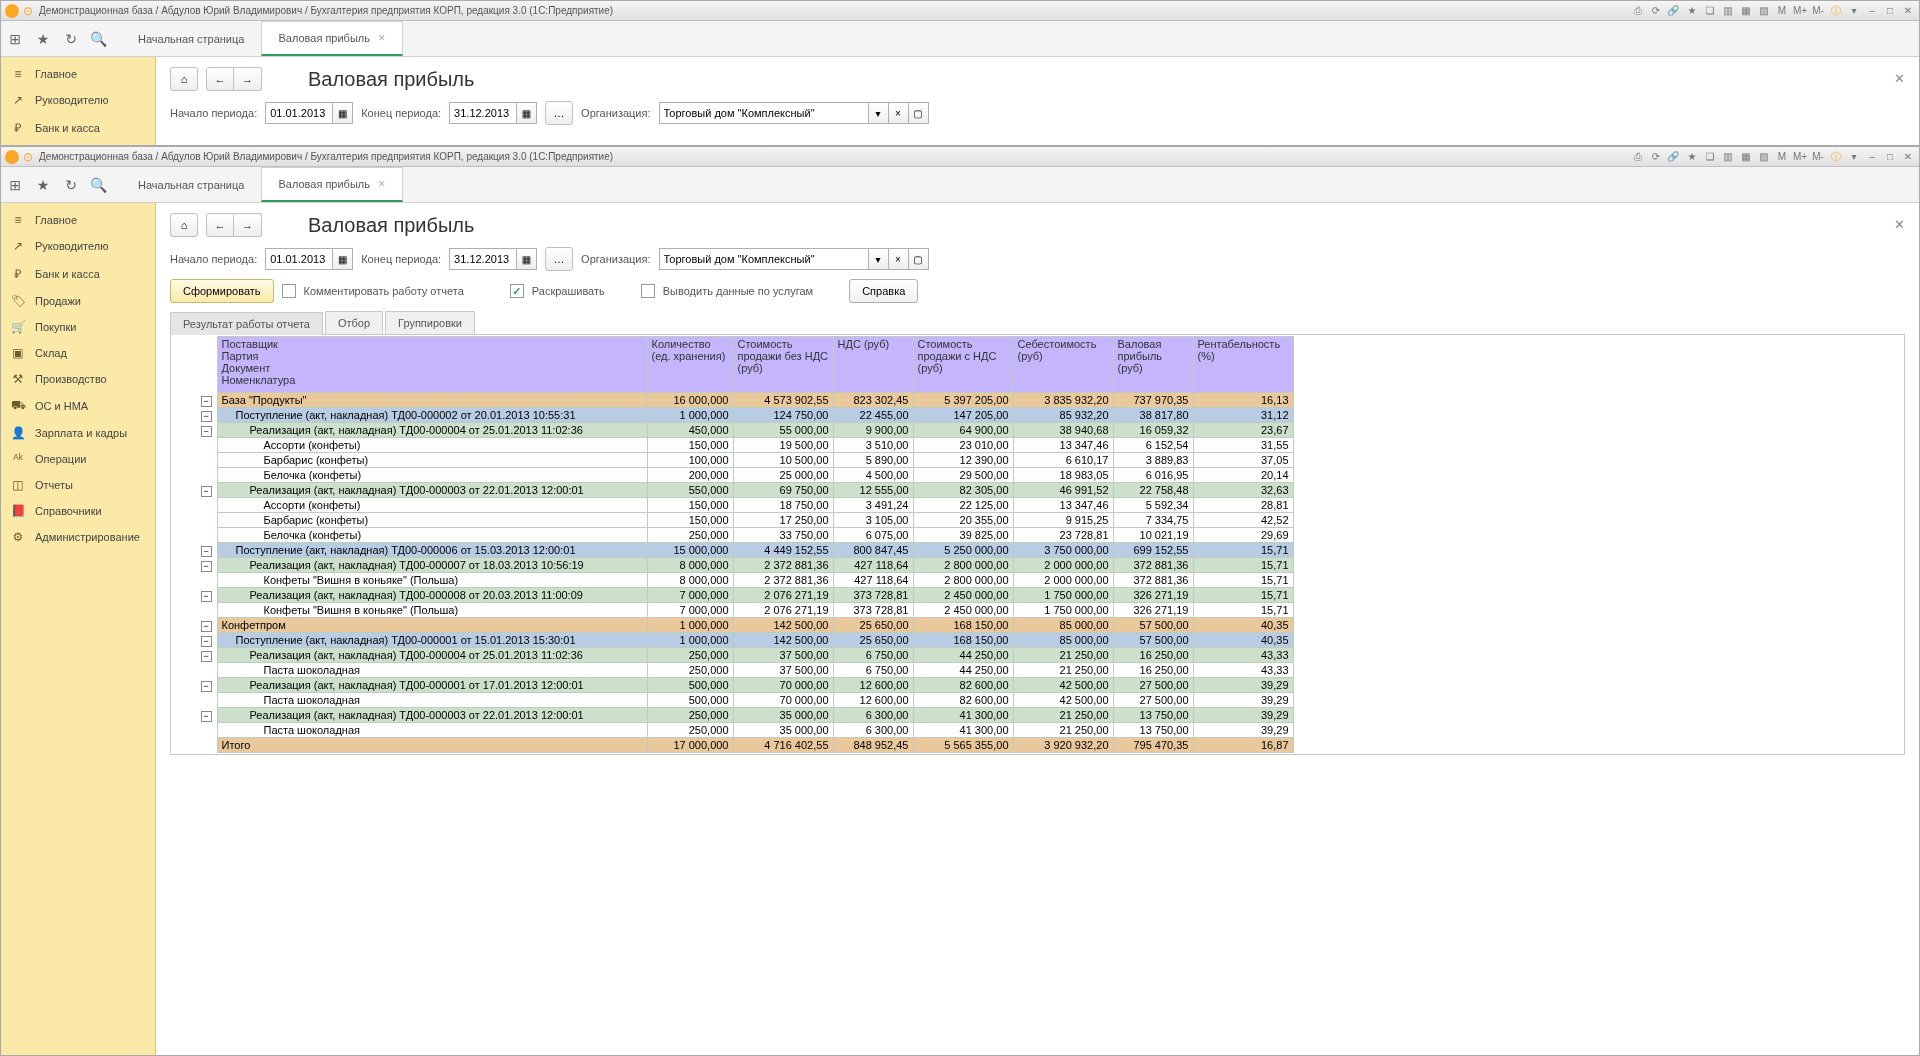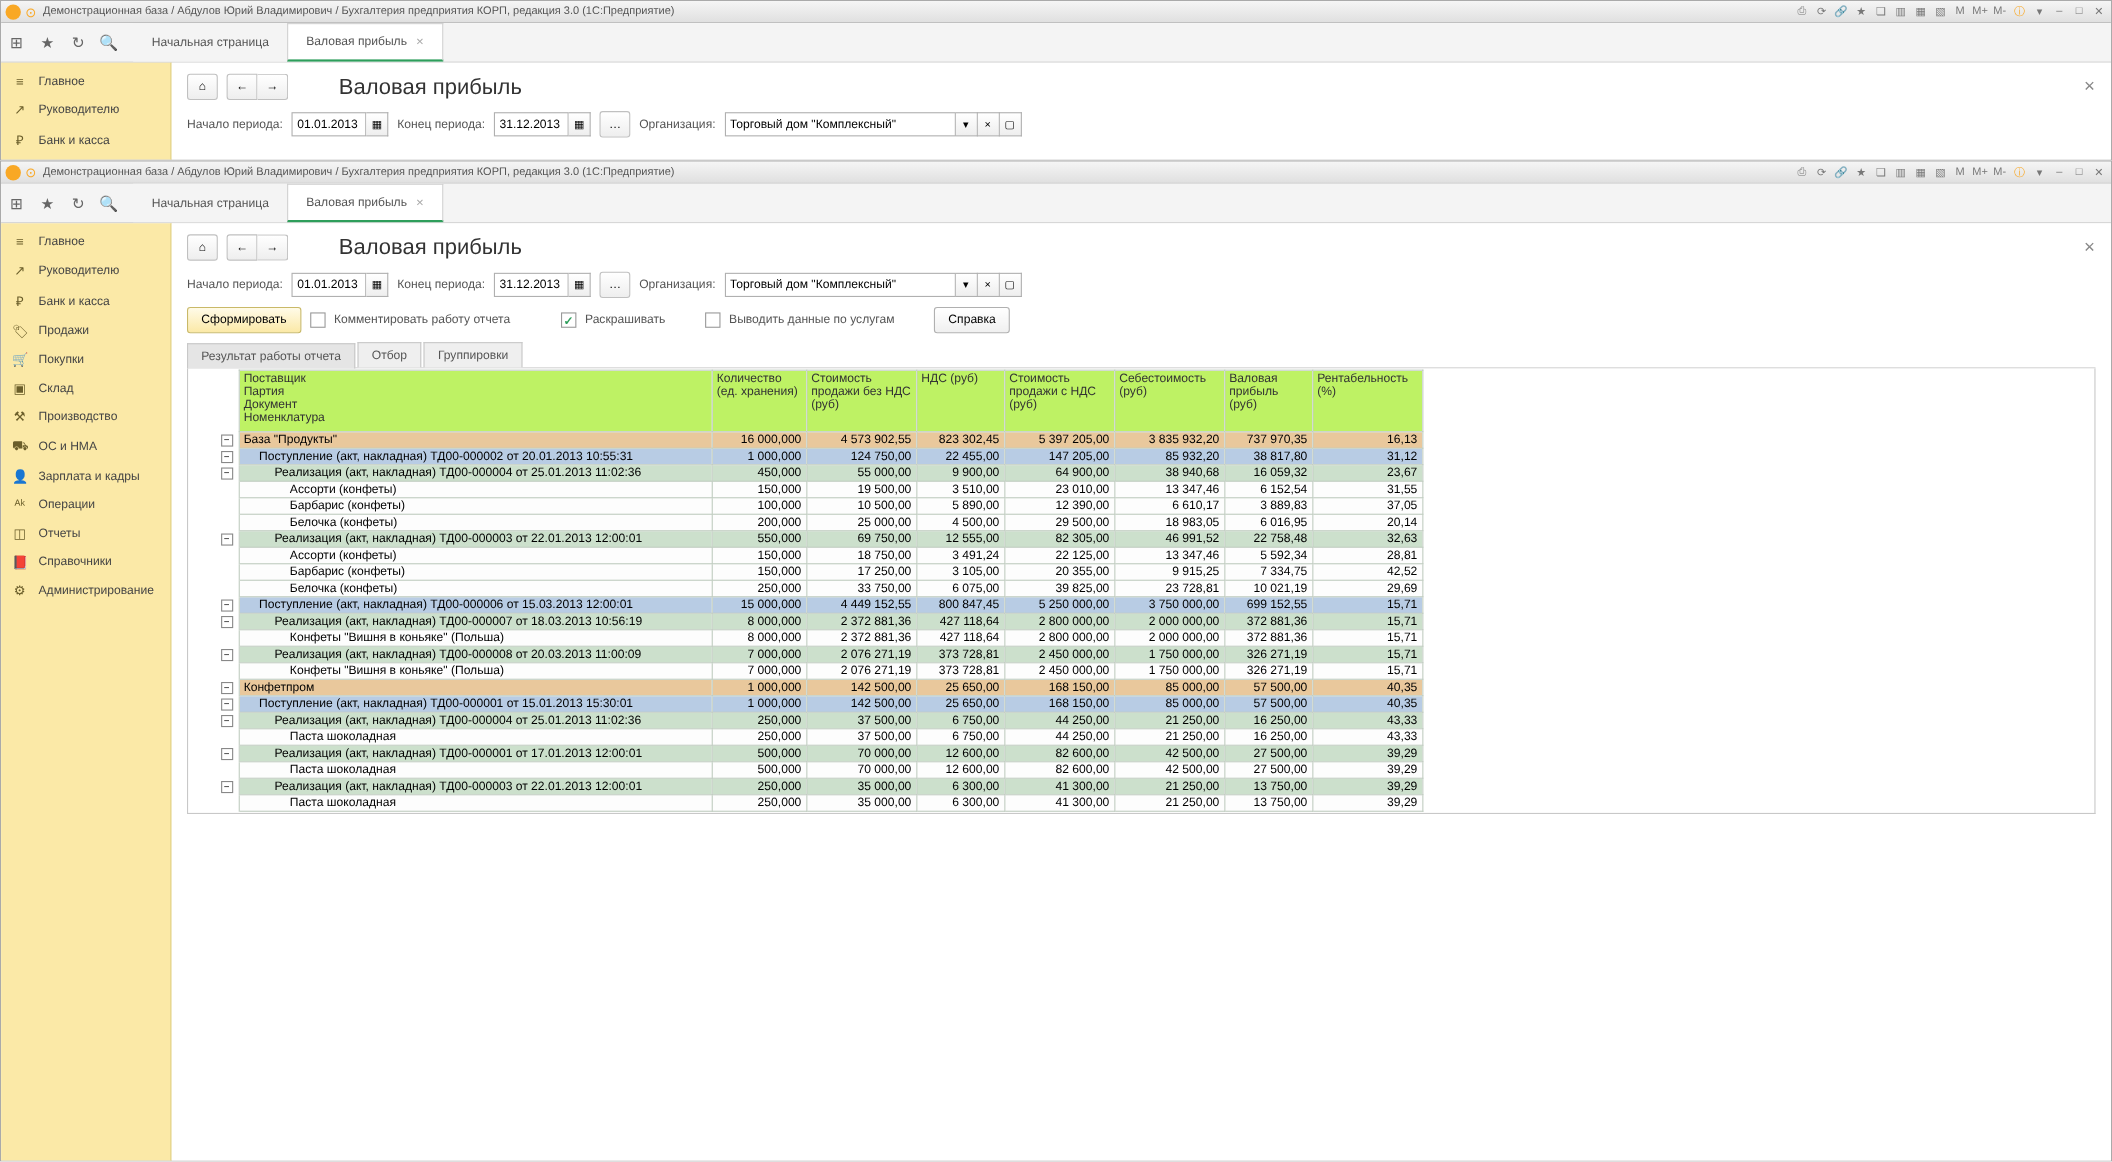--- a/index.html
+++ b/index.html
@@ -34,21 +34,21 @@
 .btn{border:1px solid #b0b0b0;height:24px;padding:0 12px;background:linear-gradient(#fff,#f0f0f0);cursor:pointer;border-radius:3px;display:flex;align-items:center;}
 .btn.hl{border-color:#c9b968;background:linear-gradient(#fffbe8,#fbe9a7);}
 .chk{width:14px;height:14px;border:1px solid #999;display:inline-flex;align-items:center;justify-content:center;background:#fff;cursor:pointer;}
 .chk.checked{background:#fff;color:#2e9e5b;font-weight:bold;}
 .subtabs{display:flex;border-bottom:1px solid #c8c8c8;margin-bottom:0;}
 .subtab{padding:5px 12px;border:1px solid #c8c8c8;border-bottom:none;background:#efefef;margin-right:2px;cursor:pointer;font-size:11px;color:#555;}
 .subtab.active{background:#e5e5e5;position:relative;top:1px;border-top:1px solid #c8c8c8;}
 .report-wrap{border:1px solid #c8c8c8;border-top:none;padding:1px;background:#fff;}
 table.report{border-collapse:collapse;width:100%;table-layout:fixed;}
 table.report td,table.report th{border:1px solid #c0ccc0;padding:1px 4px;font-size:11px;white-space:nowrap;overflow:hidden;text-overflow:ellipsis;}
-table.report th{background:#bef264;color:#333;font-weight:normal;text-align:left;vertical-align:top;}
+table.report th{background:#c4b5fd;color:#333;font-weight:normal;text-align:left;vertical-align:top;}
 .num{text-align:right;}
 tr.lvl0 td{background:#e9c89c;}
 tr.lvl1 td{background:#b8cce4;}
 tr.lvl2 td{background:#cce0cc;}
 tr.lvl3 td{background:#fdfdfd;}
 tr.total td{background:#e9c89c;font-weight:normal;}
 .toggle{width:11px;height:11px;border:1px solid #888;display:inline-flex;align-items:center;justify-content:center;font-size:9px;line-height:1;background:#fff;margin-right:3px;cursor:pointer;flex-shrink:0;}
 .indent{display:inline-block;}
 #win1{height:146px;}
 #win2{height:calc(100vh - 146px);}
@@ -593,18 +593,30 @@
                 <td><span class="indent" style="width:42px;"></span>Паста шоколадная</td>
                 <td class="num">250,000</td>
                 <td class="num">35 000,00</td>
                 <td class="num">6 300,00</td>
                 <td class="num">41 300,00</td>
                 <td class="num">21 250,00</td>
                 <td class="num">13 750,00</td>
                 <td class="num">39,29</td>
                 <td style="background:#fff;border:none;"></td>
               </tr>
+              <tr class="total">
+                <td style="background:#fff;border:none;"></td>
+                <td>Итого</td>
+                <td class="num">17 000,000</td>
+                <td class="num">4 716 402,55</td>
+                <td class="num">848 952,45</td>
+                <td class="num">5 565 355,00</td>
+                <td class="num">3 920 932,20</td>
+                <td class="num">795 470,35</td>
+                <td class="num">16,87</td>
+                <td style="background:#fff;border:none;"></td>
+              </tr>
             </tbody>
         </table>
       </div>
     </div>
   </div>
 </div>
 
 </body></html>

